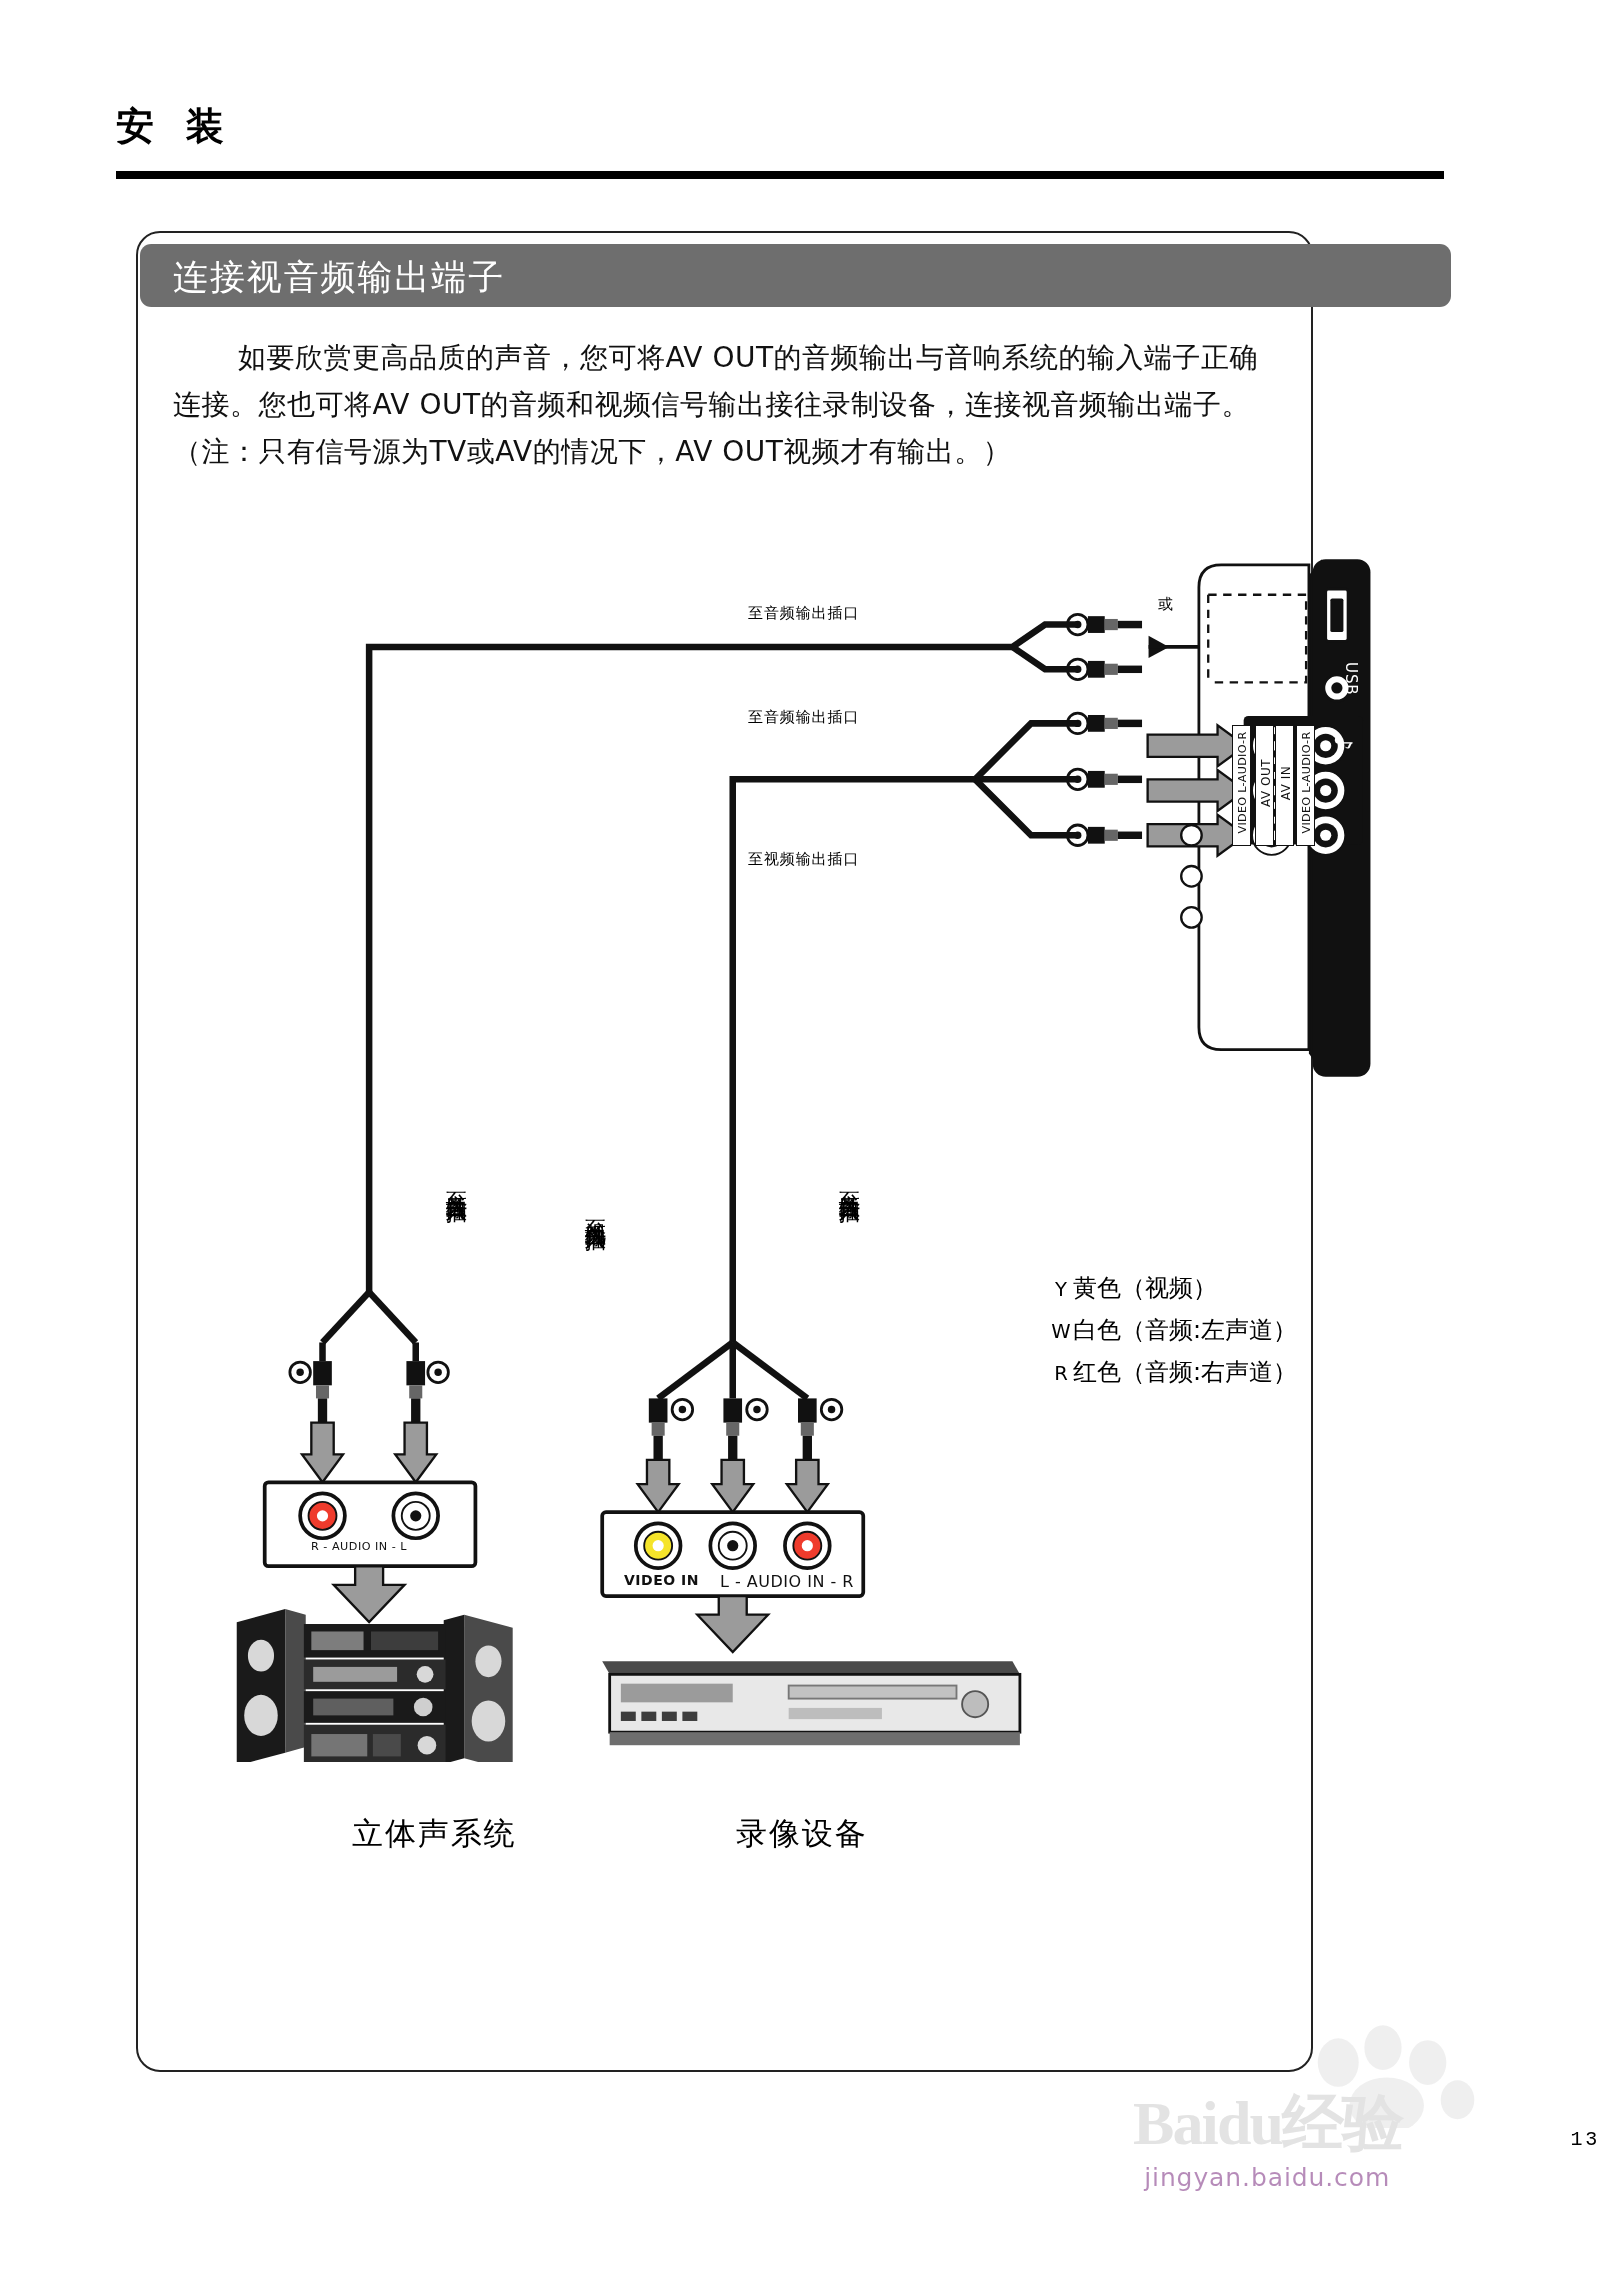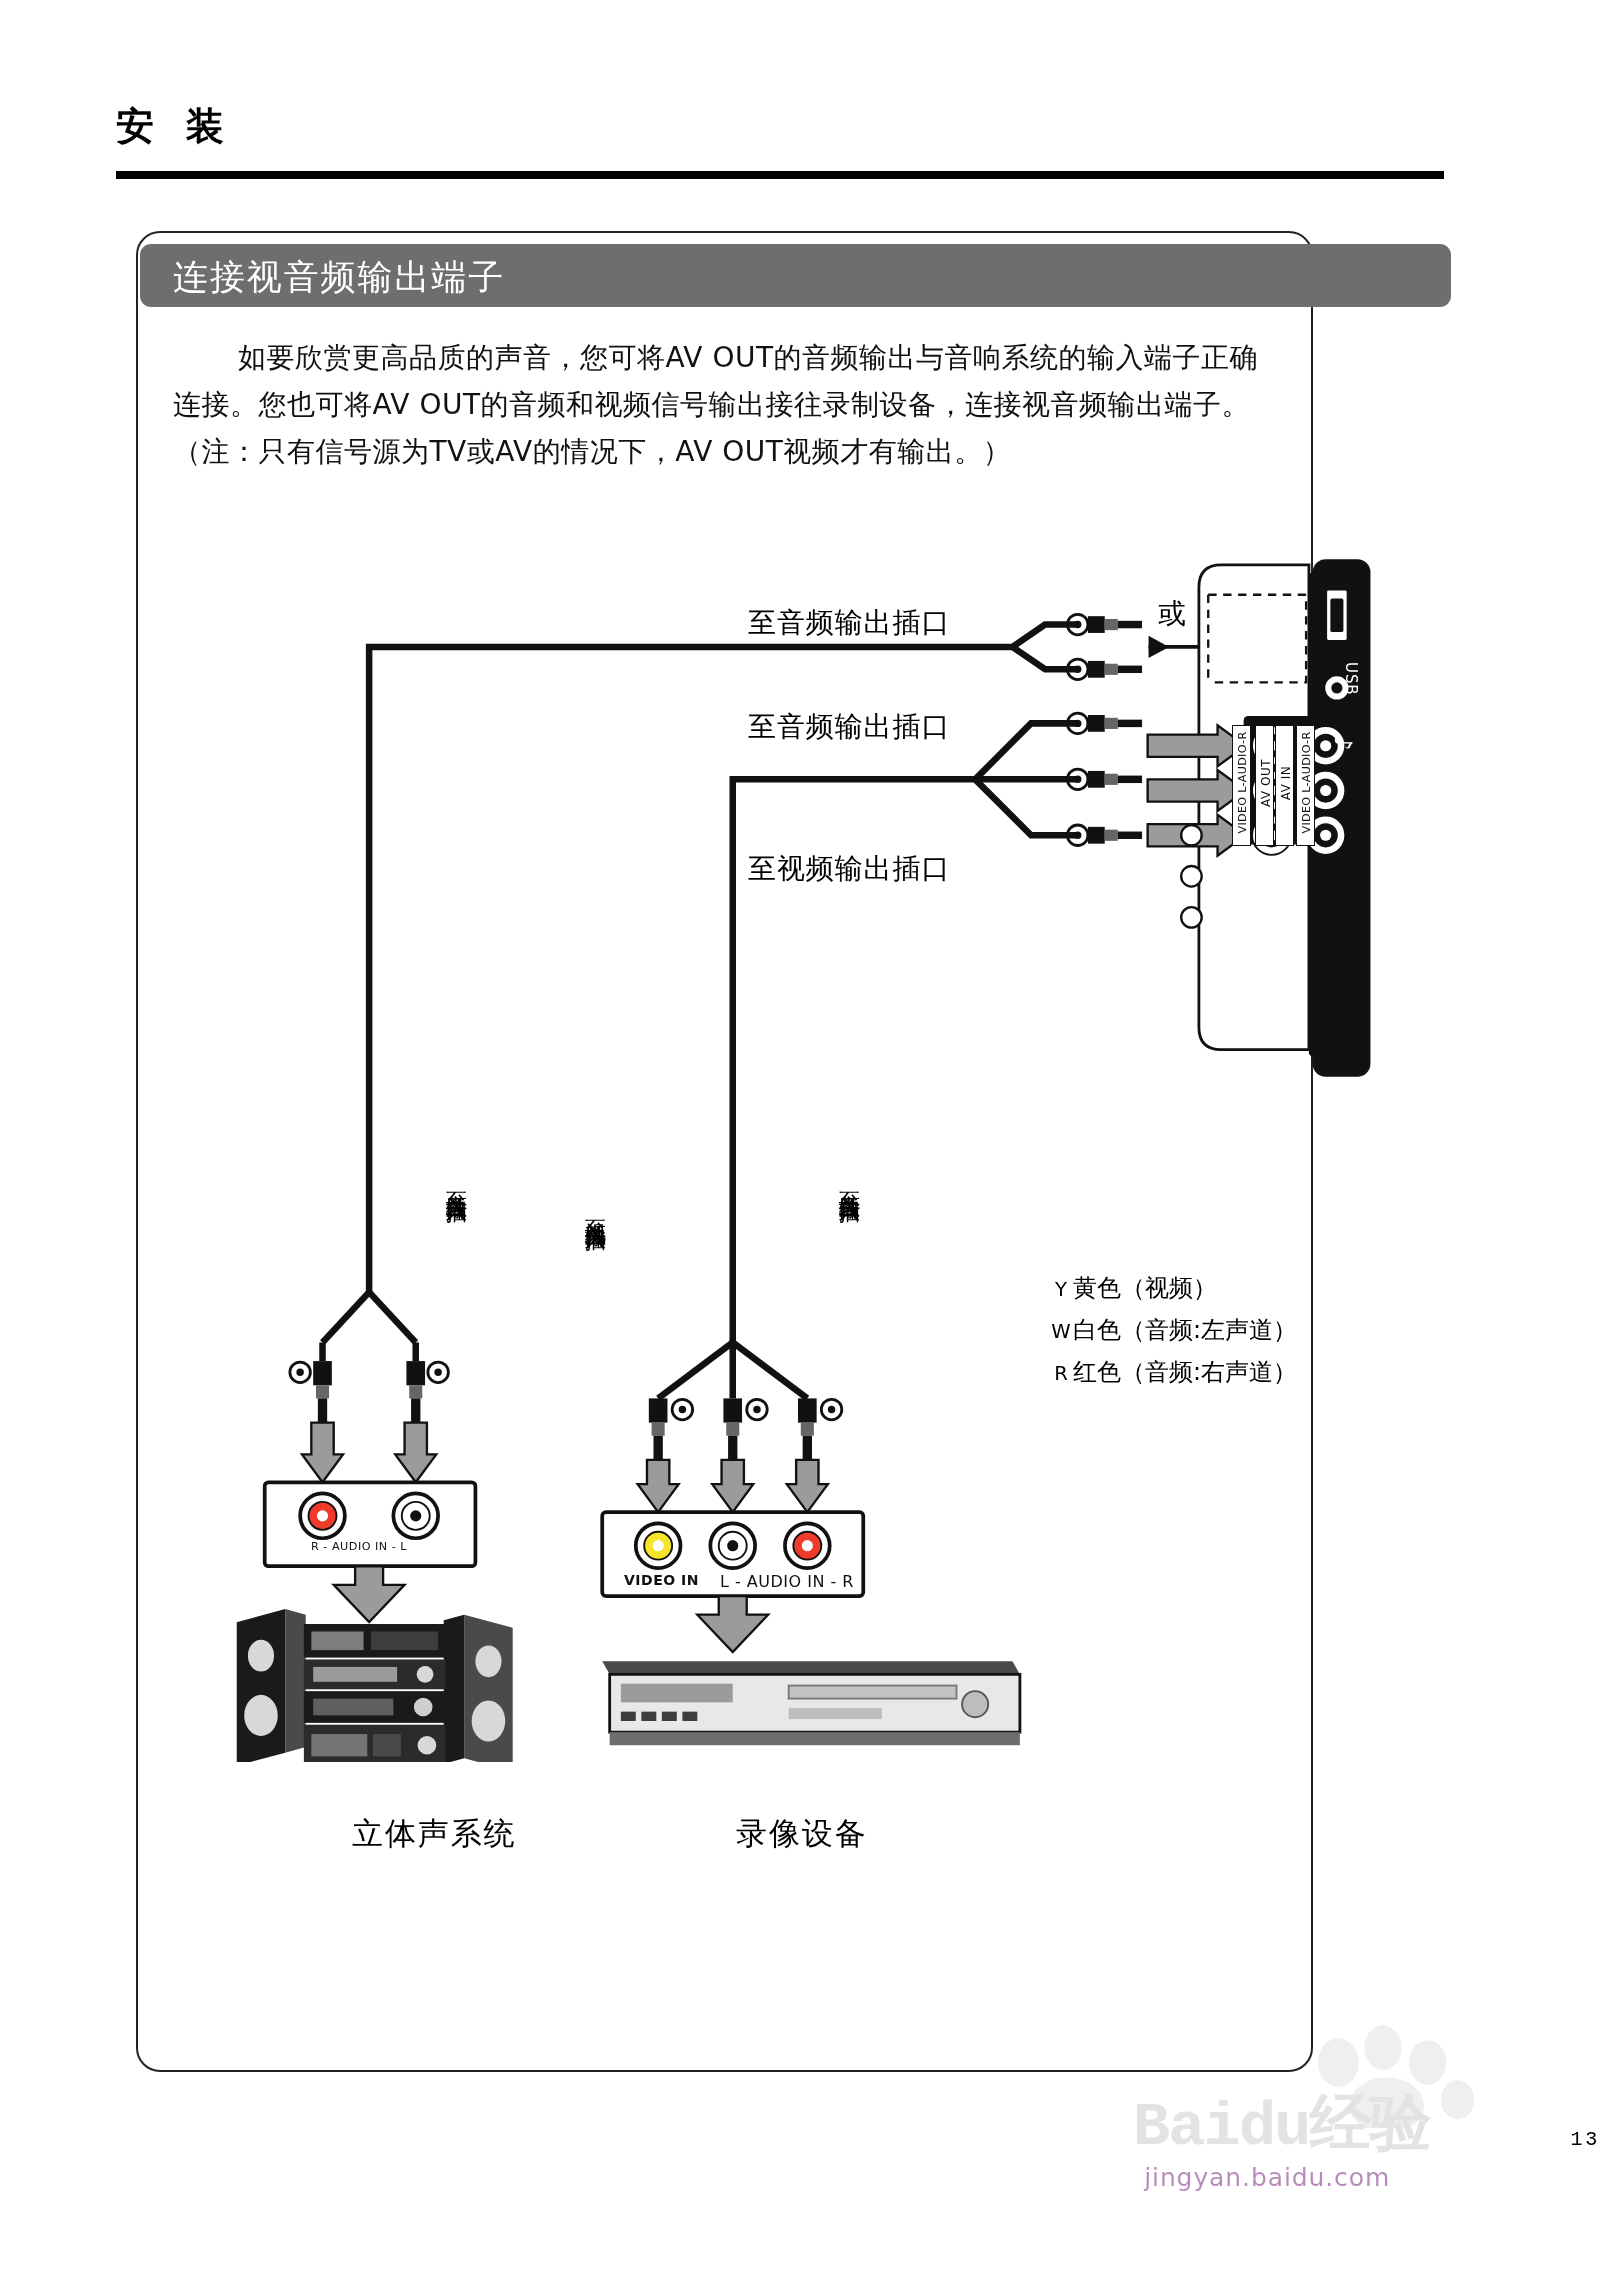--- a/index.html
+++ b/index.html
@@ -98,21 +98,21 @@
     writing-mode: vertical-rl;
     text-orientation: upright;
     font-size: 21.4px;
     line-height: 24px;
     letter-spacing: 1.9px;
     color: #000;
     white-space: nowrap;
   }
   .hlabel {
     position: absolute;
-    font-size: 28px;
+    font-size: 15px;
     color: #000;
     white-space: nowrap;
     letter-spacing: 0.9px;
   }
   .legend {
     position: absolute;
     left: 1049px;
     top: 1268px;
     font-size: 24px;
     line-height: 41px;
@@ -150,21 +150,21 @@
     left: 1133px;
     top: 2025px;
     width: 392px;
     height: 200px;
     opacity: 0.5;
   }
   .wm-text {
     position: absolute;
     left: 0;
     top: 56px;
-    font-family: Liberation Mono, monospace;
+    font-family: Liberation Serif, serif;
     font-size: 62px;
     font-weight: bold;
     color: #c8c8c8;
     letter-spacing: -1.9px;
   }
   .wm-sub {
     position: absolute;
     left: 11.2px;
     top: 138px;
     font-family: "DejaVu Sans", "Liberation Sans", sans-serif;

